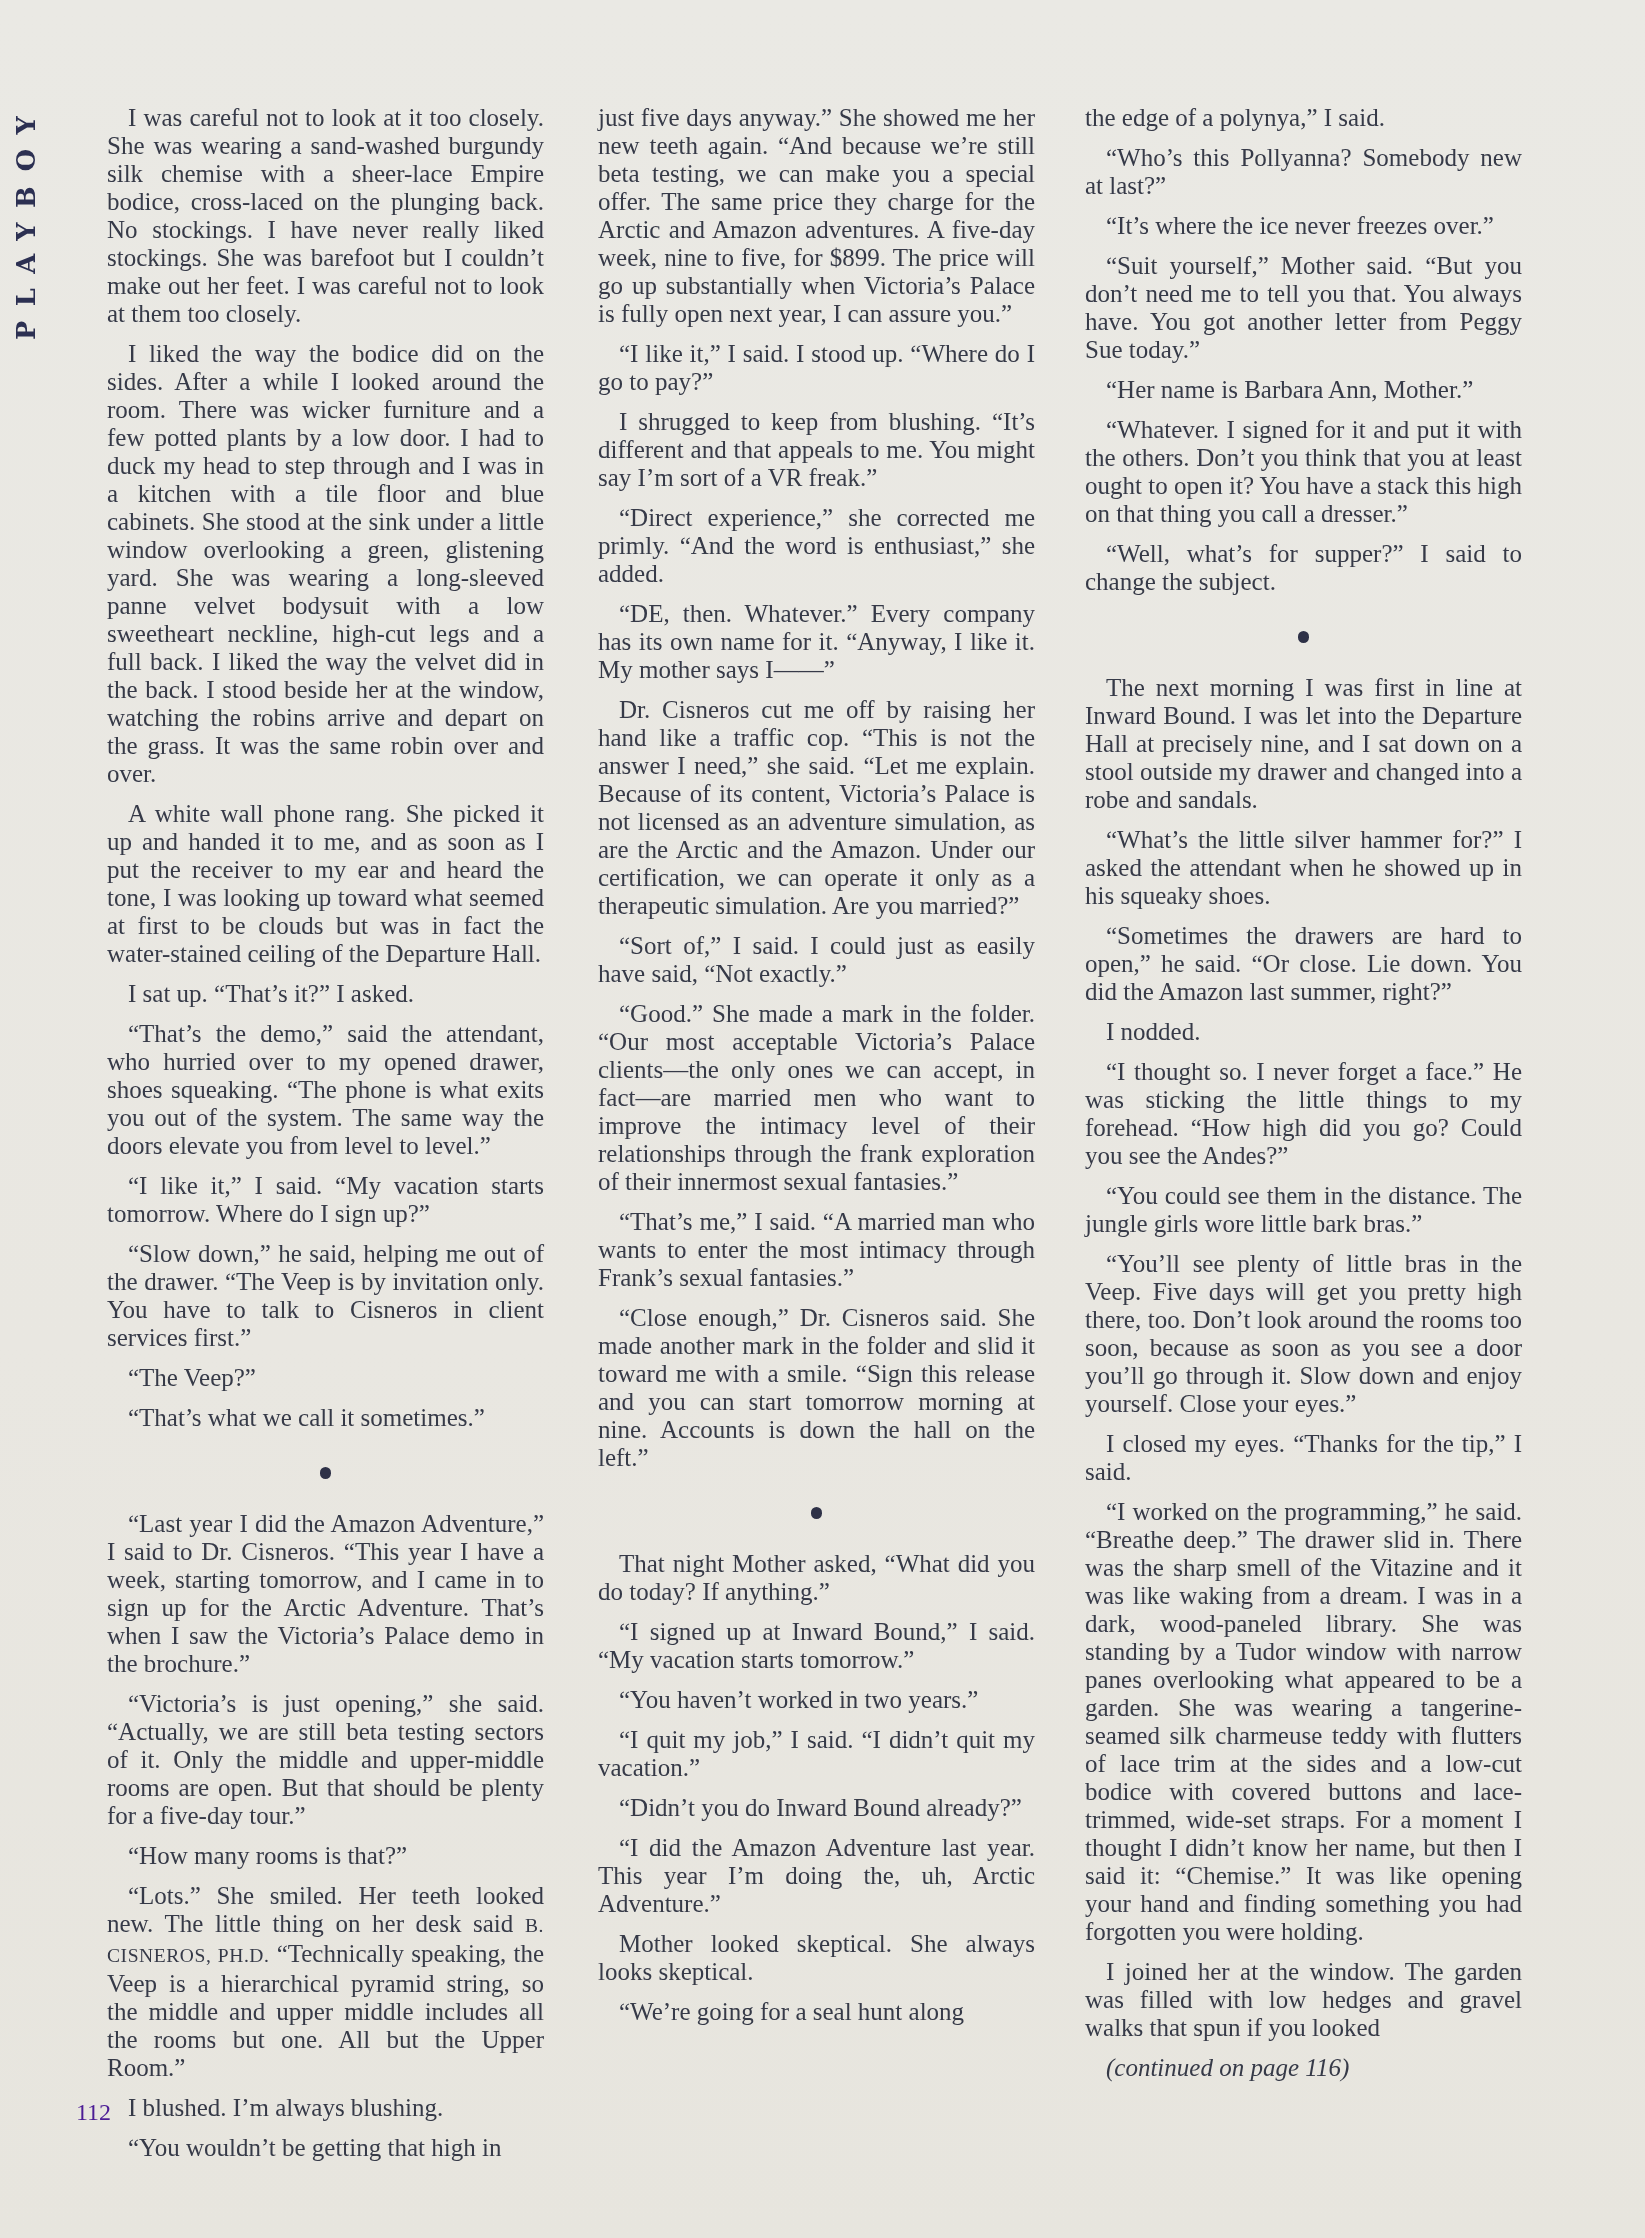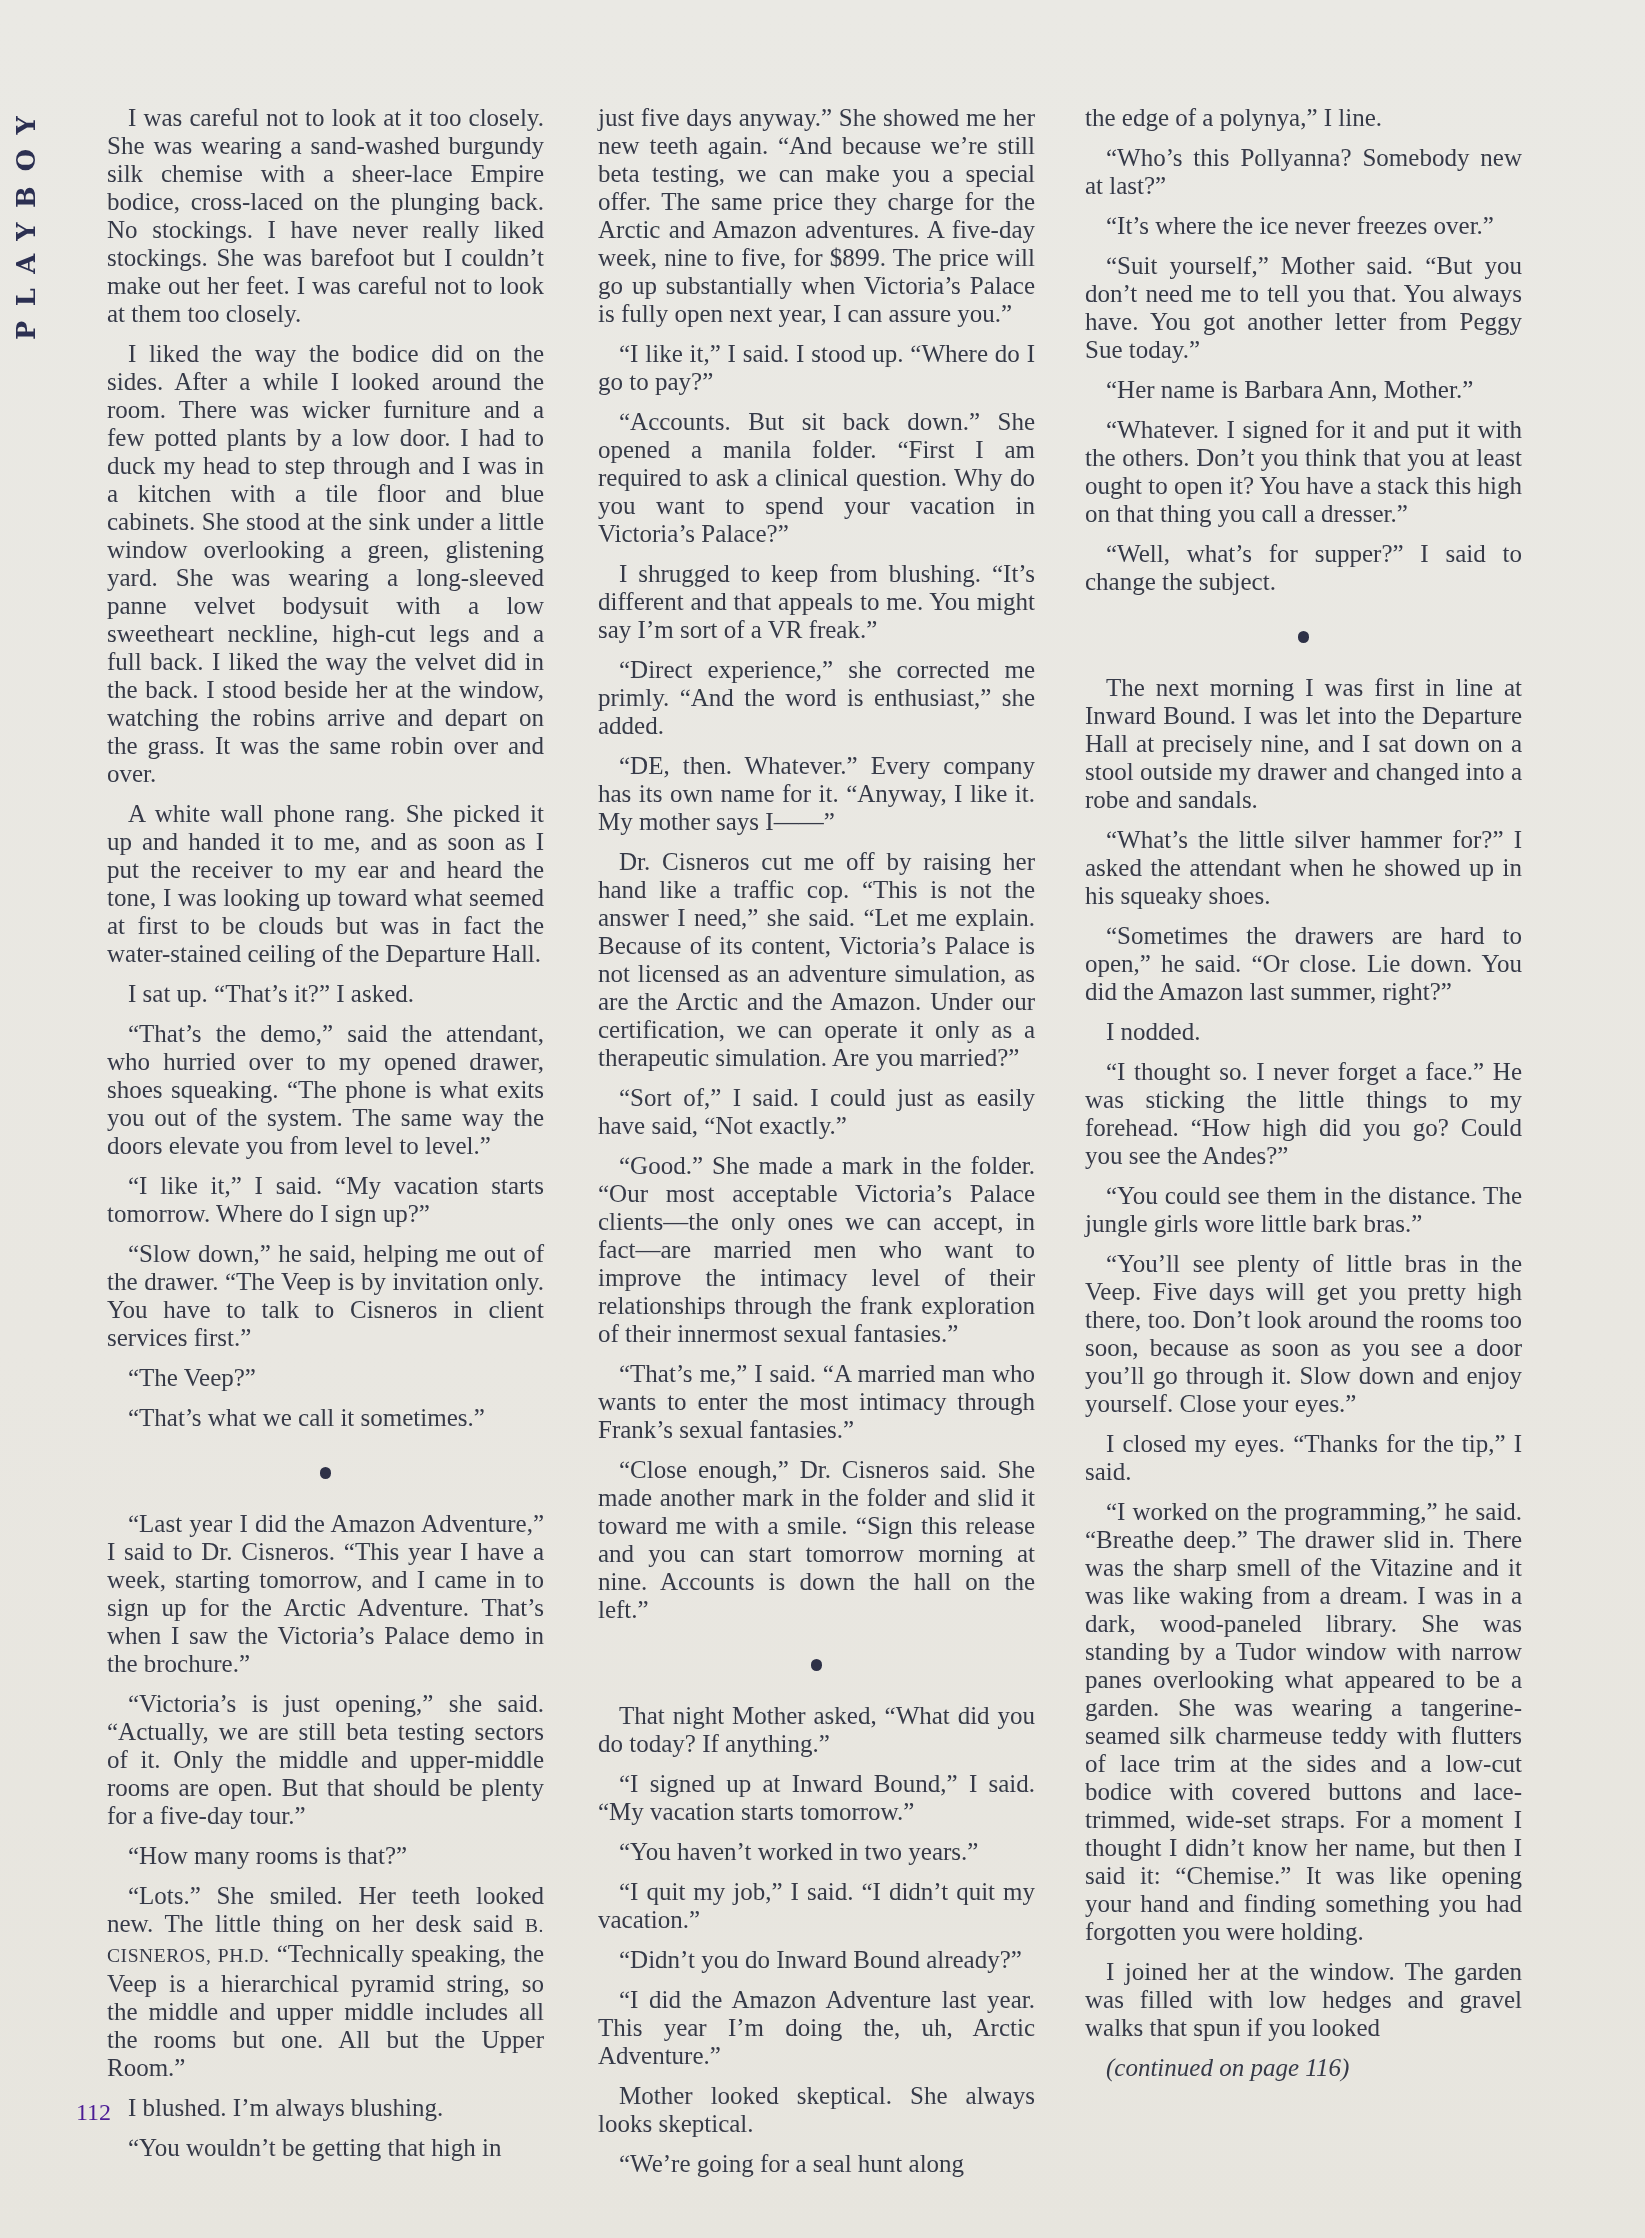--- a/index.html
+++ b/index.html
@@ -92,41 +92,40 @@
     <p>“Last year I did the Amazon Adventure,” I said to Dr. Cisneros. “This year I have a week, starting tomorrow, and I came in to sign up for the Arctic Adventure. That’s when I saw the Victoria’s Palace demo in the brochure.”</p>
     <p>“Victoria’s is just opening,” she said. “Actually, we are still beta testing sectors of it. Only the middle and upper-middle rooms are open. But that should be plenty for a five-day tour.”</p>
     <p>“How many rooms is that?”</p>
     <p>“Lots.” She smiled. Her teeth looked new. The little thing on her desk said <span class="smallcaps">B. CISNEROS, PH.D.</span> “Technically speaking, the Veep is a hierarchical pyramid string, so the middle and upper middle includes all the rooms but one. All but the Upper Room.”</p>
     <p>I blushed. I’m always blushing.</p>
     <p>“You wouldn’t be getting that high in</p>
   </div>
 <div class="col col-2">
     <p class="flush">just five days anyway.” She showed me her new teeth again. “And because we’re still beta testing, we can make you a special offer. The same price they charge for the Arctic and Amazon adventures. A five-day week, nine to five, for $899. The price will go up substantially when Victoria’s Palace is fully open next year, I can assure you.”</p>
     <p>“I like it,” I said. I stood up. “Where do I go to pay?”</p>
-    <p>“Accounts. But sit back down.” She opened a manila folder. “First I am required to ask a clinical question. Why do you want to spend your vacation in Victoria’s Palace?”</p>
     <p>I shrugged to keep from blushing. “It’s different and that appeals to me. You might say I’m sort of a VR freak.”</p>
     <p>“Direct experience,” she corrected me primly. “And the word is enthusiast,” she added.</p>
     <p>“DE, then. Whatever.” Every company has its own name for it. “Anyway, I like it. My mother says I——”</p>
     <p>Dr. Cisneros cut me off by raising her hand like a traffic cop. “This is not the answer I need,” she said. “Let me explain. Because of its content, Victoria’s Palace is not licensed as an adventure simulation, as are the Arctic and the Amazon. Under our certification, we can operate it only as a therapeutic simulation. Are you married?”</p>
     <p>“Sort of,” I said. I could just as easily have said, “Not exactly.”</p>
     <p>“Good.” She made a mark in the folder. “Our most acceptable Victoria’s Palace clients—the only ones we can accept, in fact—are married men who want to improve the intimacy level of their relationships through the frank exploration of their innermost sexual fantasies.”</p>
     <p>“That’s me,” I said. “A married man who wants to enter the most intimacy through Frank’s sexual fantasies.”</p>
     <p>“Close enough,” Dr. Cisneros said. She made another mark in the folder and slid it toward me with a smile. “Sign this release and you can start tomorrow morning at nine. Accounts is down the hall on the left.”</p>
     <div class="separator"><span class="dot"></span></div>
     <p>That night Mother asked, “What did you do today? If anything.”</p>
     <p>“I signed up at Inward Bound,” I said. “My vacation starts tomorrow.”</p>
     <p>“You haven’t worked in two years.”</p>
     <p>“I quit my job,” I said. “I didn’t quit my vacation.”</p>
     <p>“Didn’t you do Inward Bound already?”</p>
     <p>“I did the Amazon Adventure last year. This year I’m doing the, uh, Arctic Adventure.”</p>
     <p>Mother looked skeptical. She always looks skeptical.</p>
     <p>“We’re going for a seal hunt along</p>
   </div>
 <div class="col col-3">
-    <p class="flush">the edge of a polynya,” I line.</p>
+    <p class="flush">the edge of a polynya,” I said.</p>
     <p>“Who’s this Pollyanna? Somebody new at last?”</p>
     <p>“It’s where the ice never freezes over.”</p>
     <p>“Suit yourself,” Mother said. “But you don’t need me to tell you that. You always have. You got another letter from Peggy Sue today.”</p>
     <p>“Her name is Barbara Ann, Mother.”</p>
     <p>“Whatever. I signed for it and put it with the others. Don’t you think that you at least ought to open it? You have a stack this high on that thing you call a dresser.”</p>
     <p>“Well, what’s for supper?” I said to change the subject.</p>
     <div class="separator"><span class="dot"></span></div>
     <p>The next morning I was first in line at Inward Bound. I was let into the Departure Hall at precisely nine, and I sat down on a stool outside my drawer and changed into a robe and sandals.</p>
     <p>“What’s the little silver hammer for?” I asked the attendant when he showed up in his squeaky shoes.</p>
     <p>“Sometimes the drawers are hard to open,” he said. “Or close. Lie down. You did the Amazon last summer, right?”</p>

